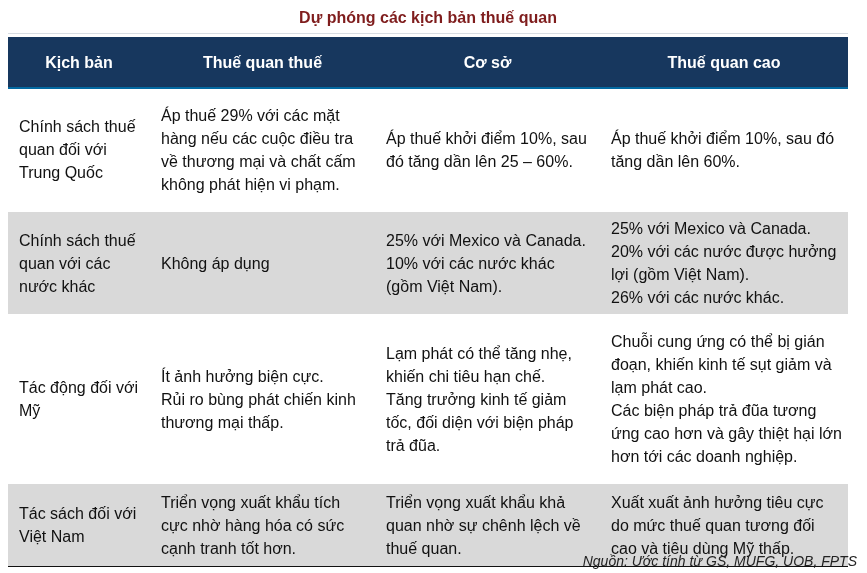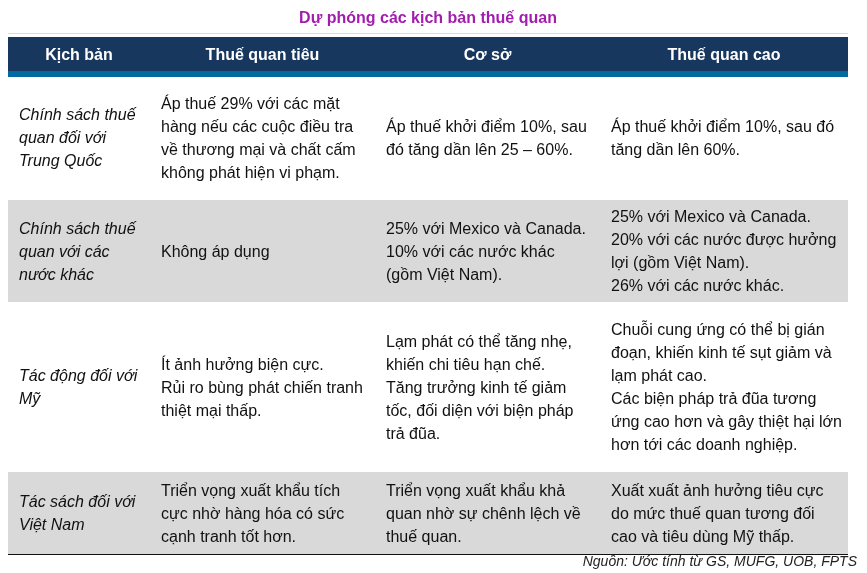--- a/index.html
+++ b/index.html
@@ -17,21 +17,21 @@
     }
     .title {
       position: absolute;
       left: 8px;
       width: 840px;
       top: 9px;
       text-align: center;
       font-family: "Liberation Sans", sans-serif;
       font-weight: bold;
       font-size: 16px;
-      color: #a21caf;
+      color: #7f1d1d;
       letter-spacing: 0px;
     }
     .top-rule {
       position: absolute;
       left: 8px;
       width: 840px;
       top: 33px;
       height: 1px;
       background: #d8dde3;
     }
@@ -48,32 +48,32 @@
     table.scen col.c1 { width: 142px; }
     table.scen col.c2 { width: 225px; }
     table.scen col.c3 { width: 225px; }
     table.scen col.c4 { width: 248px; }
     table.scen th {
       background: #17375e;
       color: #ffffff;
       font-weight: bold;
       font-size: 16px;
       height: 34px;
-      padding: 0;
+      padding: 8px;
       text-align: center;
       vertical-align: middle;
-      border-bottom: 6px solid #0369a1;
+      border-bottom: 2px solid #0369a1;
     }
     table.scen td {
       padding: 0 6px 0 11px;
       vertical-align: middle;
       text-align: left;
       white-space: normal;
     }
-    table.scen td.c1cell { padding-left: 11px; padding-right: 4px; font-style: italic; }
+    table.scen td.c1cell { padding-left: 11px; padding-right: 4px; }
     tr.row-white td { background: #ffffff; }
     tr.row-gray td { background: #d9d9d9; }
     tr.r1 td { height: 121px; }
     tr.r2 td { height: 102px; }
     tr.r3 td { height: 166px; }
     tr.r4 td { height: 82px; }
     tr.spacer td { height: 2px; padding: 0; background: #ffffff; }
     tr.last td { border-bottom: 1.5px solid #111111; }
     .line { display: block; }
     .source {
@@ -94,21 +94,21 @@
 <table class="scen">
   <colgroup>
     <col class="c1">
       <col class="c2">
       <col class="c3">
       <col class="c4">
   </colgroup>
   <thead>
     <tr>
       <th>Kịch bản</th>
-      <th>Thuế quan tiêu</th>
+      <th>Thuế quan thuế</th>
       <th>Cơ sở</th>
       <th>Thuế quan cao</th>
     </tr>
   </thead>
   <tbody>
     <tr class="row-white r1">
       <td class="c1cell">Chính sách thuế quan đối với Trung Quốc</td>
       <td>Áp thuế 29% với các mặt hàng nếu các cuộc điều tra về thương mại và chất cấm không phát hiện vi phạm.</td>
       <td>Áp thuế khởi điểm 10%, sau đó tăng dần lên 25 – 60%.</td>
       <td>Áp thuế khởi điểm 10%, sau đó tăng dần lên 60%.</td>
@@ -129,21 +129,21 @@
         <span class="line">26% với các nước khác.</span>
       </td>
     </tr>
     <tr class="spacer">
         <td colspan="4"></td>
       </tr>
     <tr class="row-white r3">
       <td class="c1cell">Tác động đối với Mỹ</td>
       <td>
         <span class="line">Ít ảnh hưởng biện cực.</span>
-        <span class="line">Rủi ro bùng phát chiến tranh thiệt mại thấp.</span>
+        <span class="line">Rủi ro bùng phát chiến kinh thương mại thấp.</span>
       </td>
       <td>
         <span class="line">Lạm phát có thể tăng nhẹ, khiến chi tiêu hạn chế.</span>
         <span class="line">Tăng trưởng kinh tế giảm tốc, đối diện với biện pháp trả đũa.</span>
       </td>
       <td>
         <span class="line">Chuỗi cung ứng có thể bị gián đoạn, khiến kinh tế sụt giảm và lạm phát cao.</span>
         <span class="line">Các biện pháp trả đũa tương ứng cao hơn và gây thiệt hại lớn hơn tới các doanh nghiệp.</span>
       </td>
     </tr>

